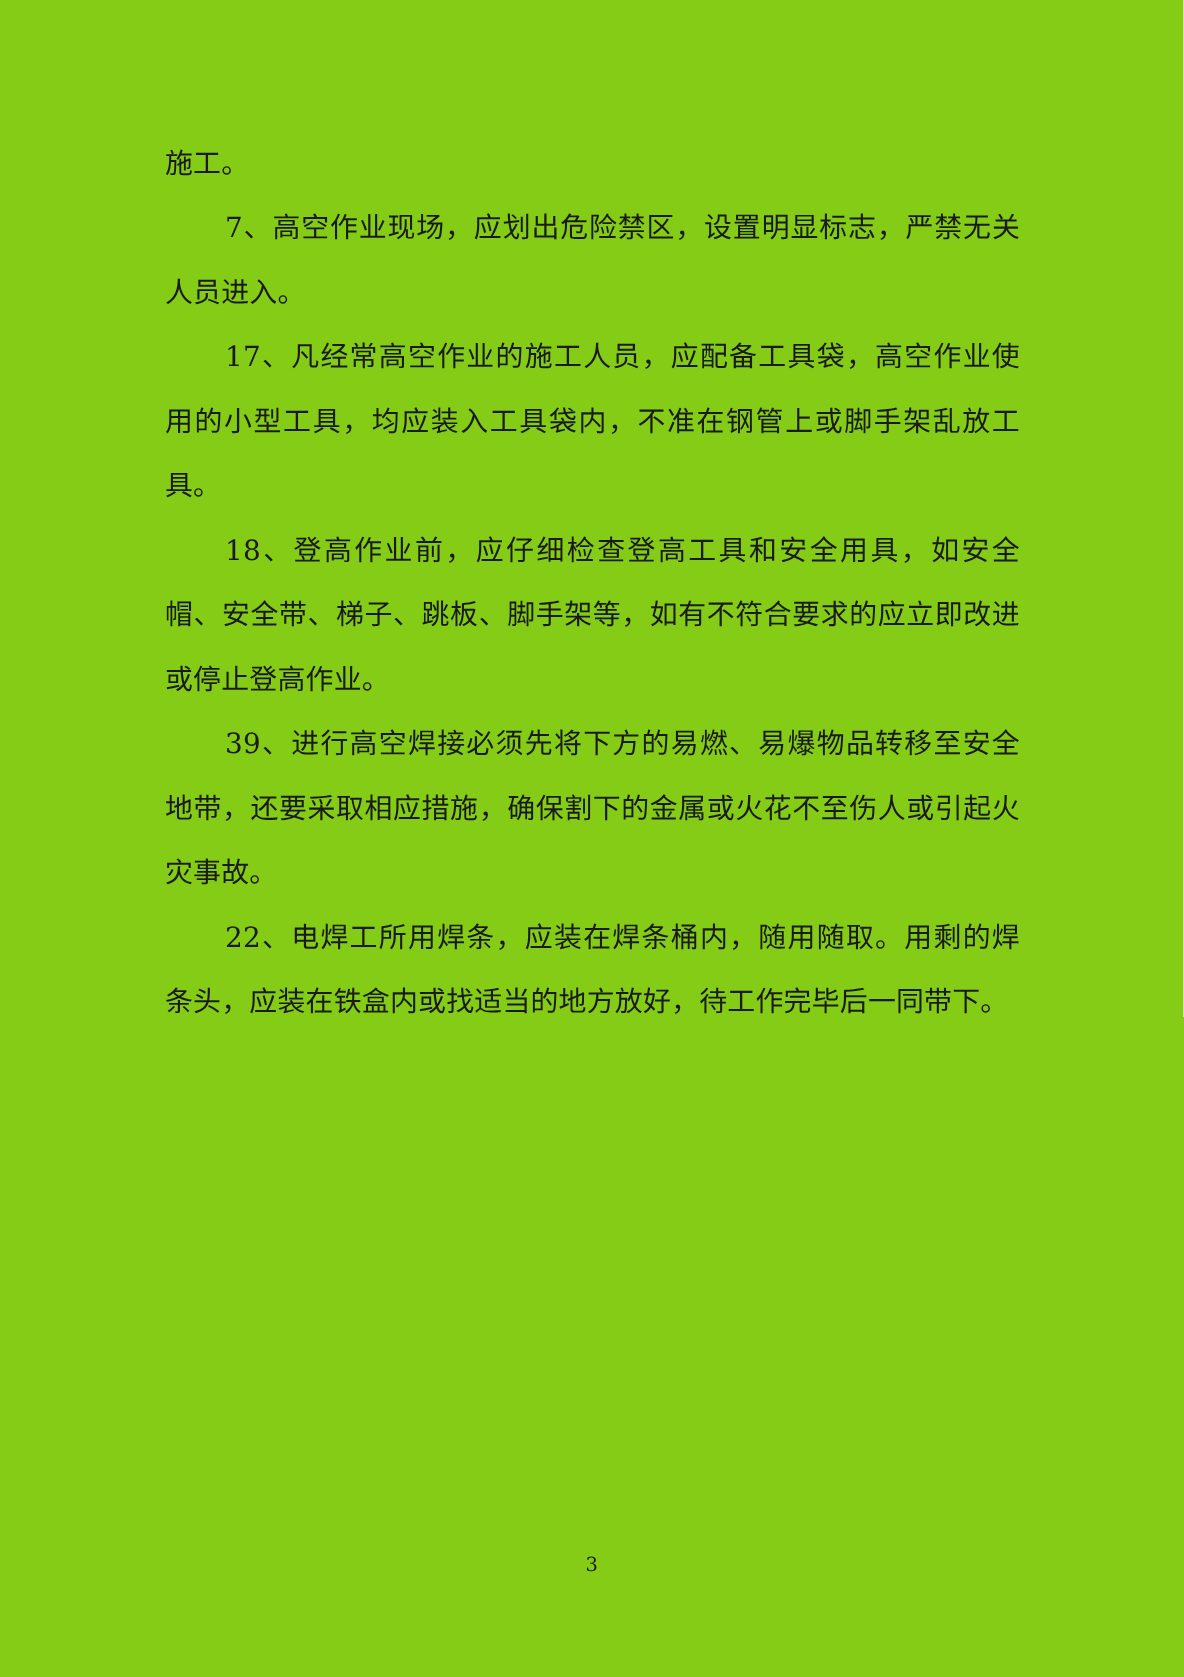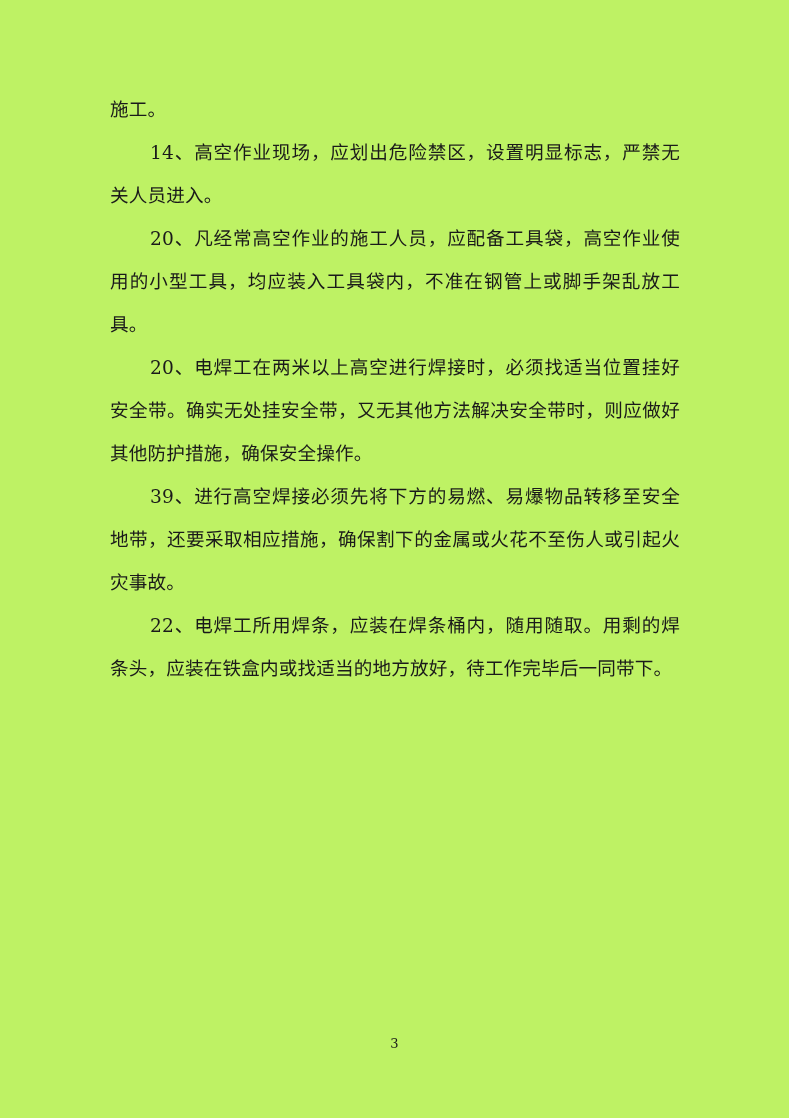--- a/index.html
+++ b/index.html
@@ -6,21 +6,21 @@
   html, body {
     margin: 0;
     padding: 0;
     background: #ffffff;
   }
 
   .page {
     position: relative;
     width: 789px;
     height: 1118px;
-    background: #bef264;
+    background: #84cc16;
     margin: 0 auto;
     overflow: hidden;
     box-sizing: border-box;
   }
 
   .doc-body {
     position: absolute;
     left: 110px;
     top: 88px;
     width: 570px;
@@ -62,27 +62,27 @@
 </head>
 <body>
 
 <div class="page">
 
   <div class="doc-body">
 
     <p class="para continuation">施工。</p>
 
 
-    <p class="para numbered">14、高空作业现场，应划出危险禁区，设置明显标志，严禁无关人员进入。</p>
+    <p class="para numbered">7、高空作业现场，应划出危险禁区，设置明显标志，严禁无关人员进入。</p>
 
-    <p class="para numbered">20、凡经常高空作业的施工人员，应配备工具袋，高空作业使用的小型工具，均应装入工具袋内，不准在钢管上或脚手架乱放工具。</p>
+    <p class="para numbered">17、凡经常高空作业的施工人员，应配备工具袋，高空作业使用的小型工具，均应装入工具袋内，不准在钢管上或脚手架乱放工具。</p>
+
+    <p class="para numbered">18、登高作业前，应仔细检查登高工具和安全用具，如安全帽、安全带、梯子、跳板、脚手架等，如有不符合要求的应立即改进或停止登高作业。</p>
 
 
-
-    <p class="para numbered">20、电焊工在两米以上高空进行焊接时，必须找适当位置挂好安全带。确实无处挂安全带，又无其他方法解决安全带时，则应做好其他防护措施，确保安全操作。</p>
 
     <p class="para numbered">39、进行高空焊接必须先将下方的易燃、易爆物品转移至安全地带，还要采取相应措施，确保割下的金属或火花不至伤人或引起火灾事故。</p>
 
     <p class="para numbered">22、电焊工所用焊条，应装在焊条桶内，随用随取。用剩的焊条头，应装在铁盒内或找适当的地方放好，待工作完毕后一同带下。</p>
 
   </div>
 
   <div class="page-number">3</div>
 
 </div>

